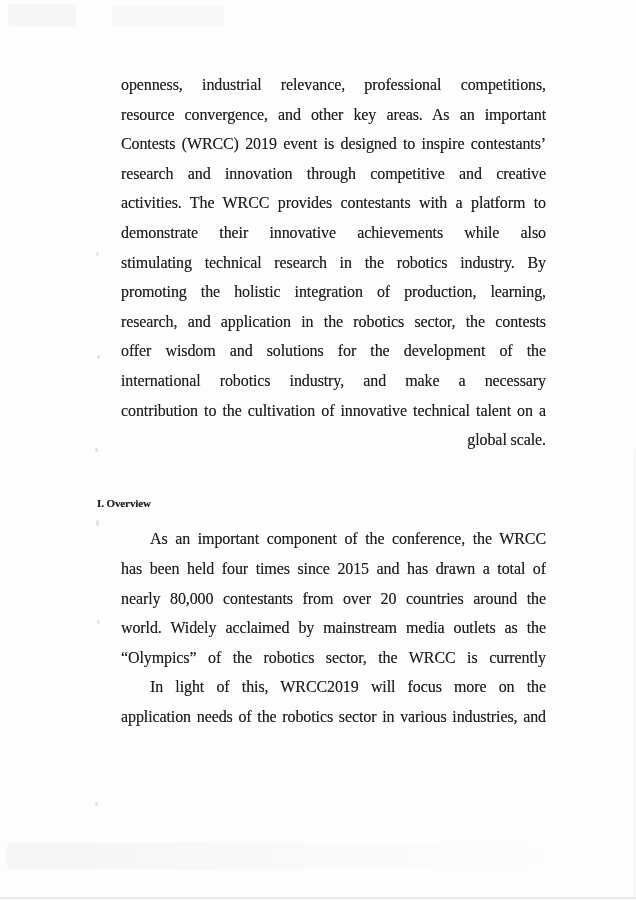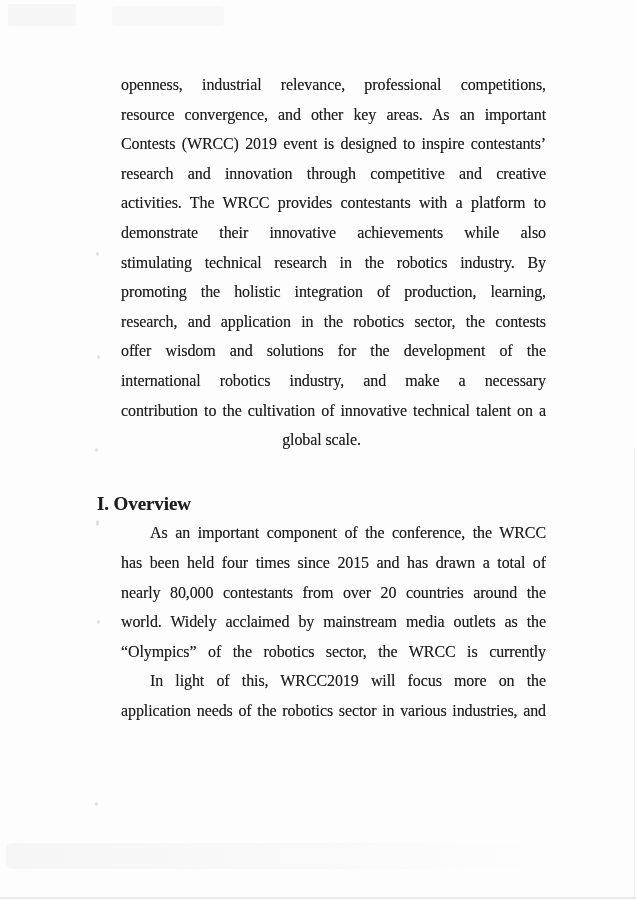--- a/index.html
+++ b/index.html
@@ -27,38 +27,39 @@
     top: 70px;
     width: 449px;
     font-size: 16px;
     letter-spacing: -0.1px;
     text-shadow: 0 0 0.5px rgba(30,30,30,0.55);
   }
   .line {
     line-height: 29.6px;
     height: 29.6px;
     white-space: nowrap;
-    text-align: center;
+    text-align: right;
   }
   .line.just {
     white-space: normal;
     text-align: justify;
     text-align-last: justify;
     overflow: hidden;
     margin-left: 24px;
   }
   .line.indent {
     text-indent: 29px;
   }
   .heading {
     line-height: 29.6px;
     height: 29.6px;
     font-weight: bold;
-    font-size: 19px;
+    font-size: 11px;
     margin-top: 34px;
+    margin-bottom: 6px;
   }
   
   .artifact { position: absolute; pointer-events: none; }
   .a-top-1 { left: 8px; top: 4px; width: 68px; height: 22px; background: rgba(120,120,120,0.05); border-radius: 3px; }
   .a-top-2 { left: 112px; top: 6px; width: 112px; height: 20px; background: rgba(120,120,120,0.04); border-radius: 3px; }
   .a-bottom-shadow { left: 6px; top: 843px; width: 560px; height: 26px;
     background: linear-gradient(to right, rgba(100,100,100,0.05), rgba(100,100,100,0.02) 60%, rgba(100,100,100,0.0)); border-radius: 6px; }
   .a-bottom-line { left: 0; top: 897px; width: 636px; height: 2px; background: rgba(90,90,90,0.12); }
   .a-right-line { left: 634px; top: 450px; width: 1px; height: 448px; background: rgba(90,90,90,0.08); }
   .speck { position: absolute; width: 3px; height: 4px; background: rgba(60,60,60,0.14); border-radius: 50%; pointer-events: none; }

